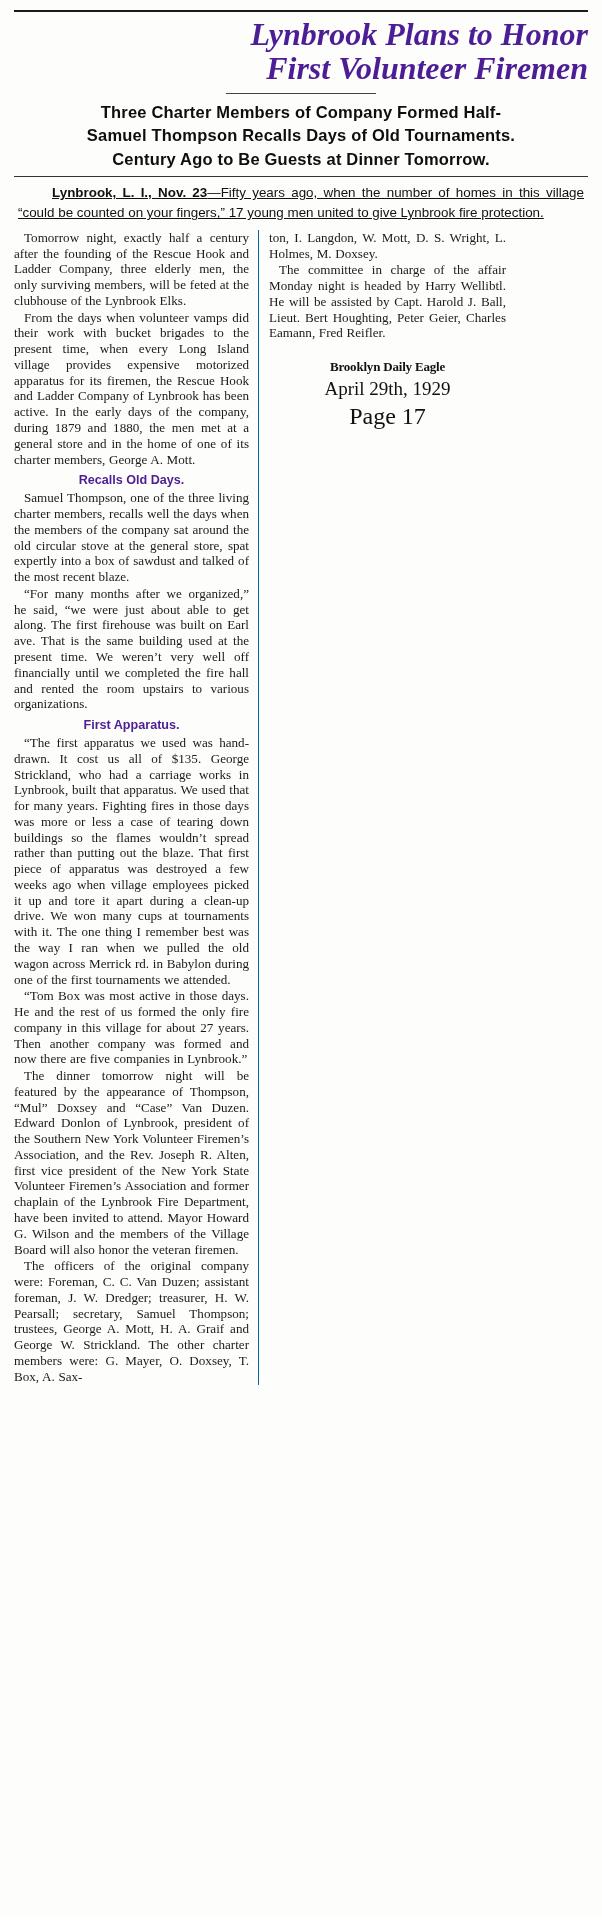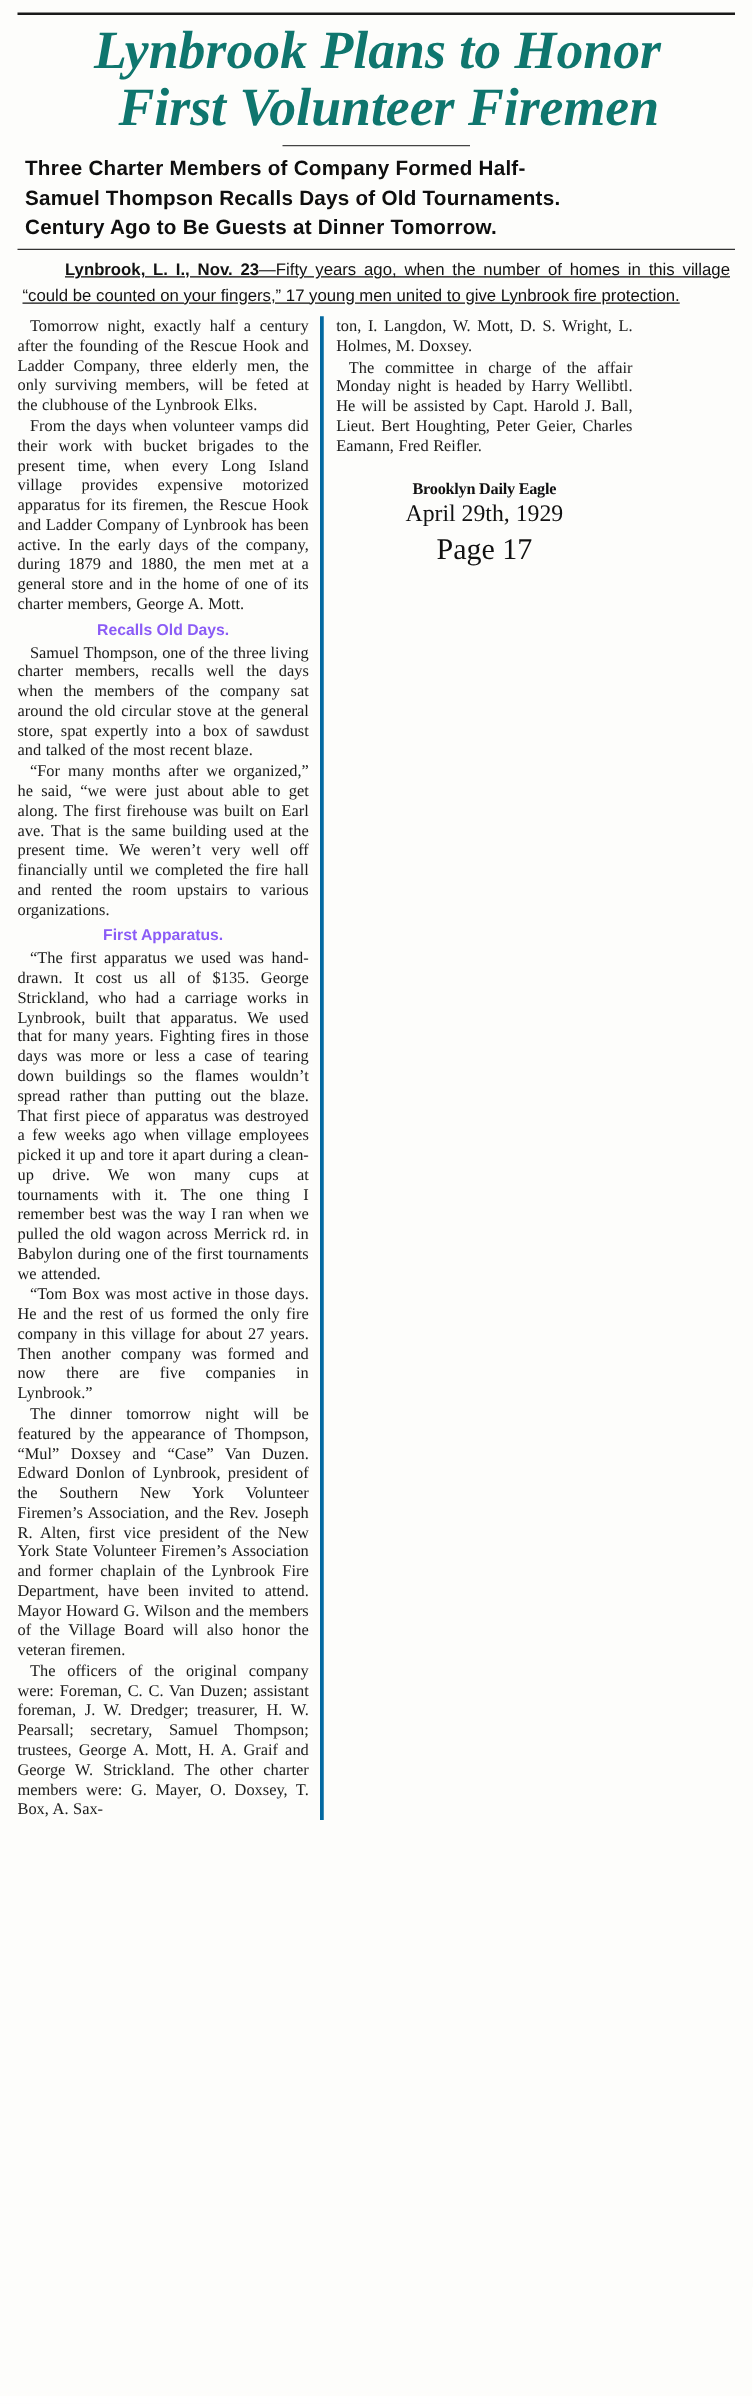--- a/index.html
+++ b/index.html
@@ -32,37 +32,37 @@
   }
   .rule-short {
     width: 150px;
     margin: 7px auto 7px auto;
     border-top: 1px solid #444;
   }
   .headline {
     font-family: "Liberation Serif", serif;
     font-style: italic;
     font-weight: bold;
-    font-size: 43px;
+    font-size: 32px;
     line-height: 1.06;
     letter-spacing: 0px;
-    text-align: center;
-    color: #0f766e;
+    text-align: right;
+    color: #4c1d95;
     margin: 2px 0 0 2px;
   }
   .headline .l2 {
     display: block;
     padding-left: 18px;
   }
   .subhead {
     font-family: "Liberation Sans", sans-serif;
     font-weight: bold;
     font-size: 16.5px;
     line-height: 1.42;
-    text-align: left;
+    text-align: center;
     color: #0e0e0e;
     letter-spacing: 0.2px;
     margin: 2px 6px 0 6px;
   }
   .subhead .sl {
     display: block;
   }
   .lede {
     font-family: "Liberation Sans", sans-serif;
     font-size: 13.4px;
@@ -82,21 +82,21 @@
     margin-top: 6px;
     display: flex;
     align-items: flex-start;
   }
   .col {
     width: 245px;
     box-sizing: border-box;
   }
   .col-left {
     padding-right: 9px;
-    border-right: 3px solid #0369a1;
+    border-right: 1px solid #0369a1;
   }
   .col-right {
     padding-left: 10px;
     width: 247px;
   }
   .body-text p {
     font-family: "Liberation Serif", serif;
     font-size: 13.1px;
     line-height: 1.205;
     text-align: justify;
@@ -105,21 +105,21 @@
     text-indent: 10px;
     word-spacing: 0.4px;
   }
   .body-text p.noindent { text-indent: 0; }
   .subsec {
     font-family: "Liberation Sans", sans-serif;
     font-weight: bold;
     font-size: 12.6px;
     text-align: center;
     margin: 6px 0 3px 0;
-    color: #8b5cf6;
+    color: #4c1d95;
   }
   
   .credit {
     margin-top: 18px;
     text-align: center;
     font-family: "Liberation Serif", serif;
     color: #111;
   }
   .credit .paper {
     font-weight: bold;

